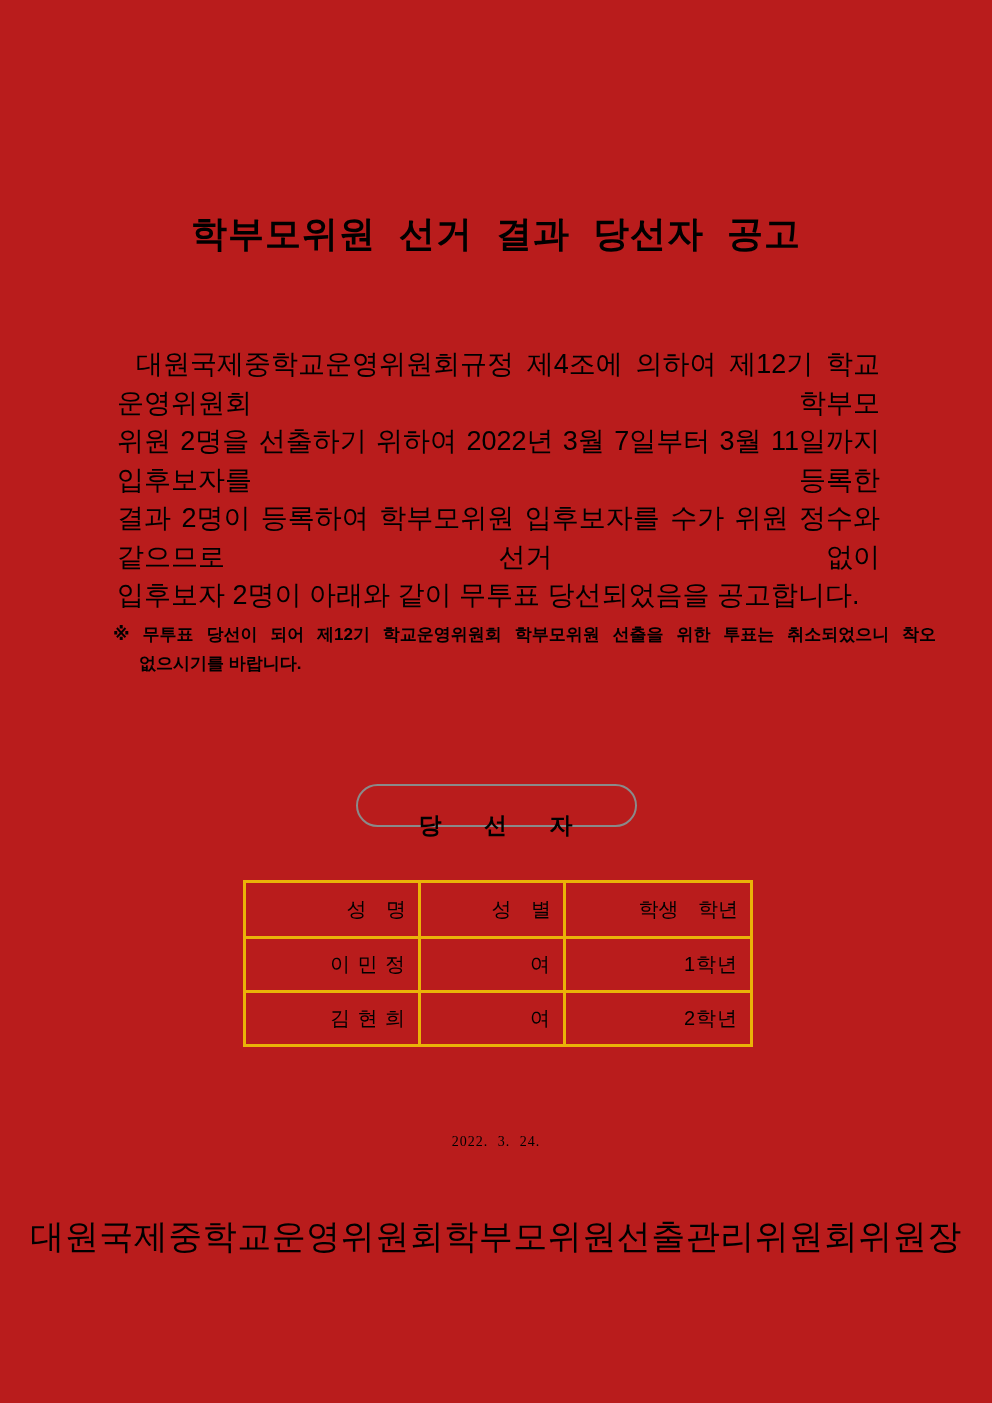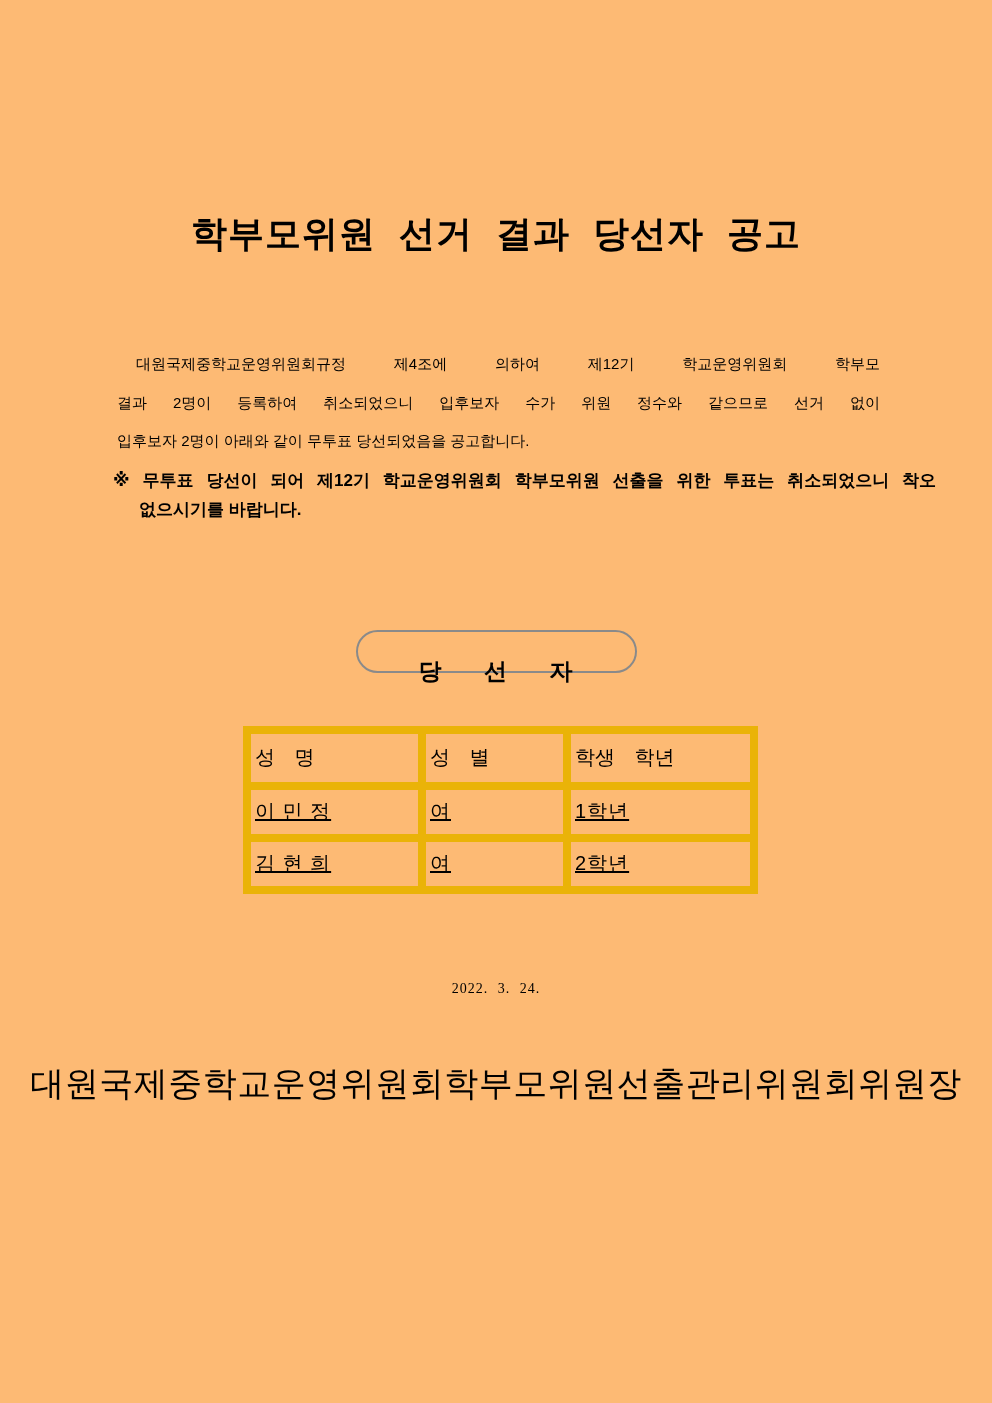--- a/index.html
+++ b/index.html
@@ -2,38 +2,38 @@
 <html><head>
 <meta charset="utf-8">
 <style>
   * { margin: 0; padding: 0; box-sizing: border-box; }
   html, body { background: #ffffff; }
   .page {
     position: relative;
     width: 992px;
     height: 1403px;
     margin: 0 auto;
-    background: #fdba74;
+    background: #b91c1c;
     color: #000000;
     font-family: "Liberation Sans", "DejaVu Sans", sans-serif;
     overflow: hidden;
   }
   .doc-title {
     margin-top: 211px;
     text-align: center;
     font-size: 36px;
     font-weight: 800;
     letter-spacing: 1px;
     word-spacing: 12px;
     line-height: 46px;
     color: #000000;
   }
   .body-paragraph {
     margin: 88px 112px 0 117px;
-    font-size: 15px;
+    font-size: 27px;
     line-height: 38.5px;
     color: #000000;
   }
   .body-line {
     text-align: justify;
     text-align-last: justify;
   }
   .body-line.first { text-indent: 19px; }
   .body-line.last {
     text-align: center;
@@ -73,28 +73,28 @@
   .winners-table {
     margin-top: 53px;
     margin-left: 243px;
     border-collapse: collapse;
     table-layout: fixed;
     width: 507px;
     font-size: 20px;
     color: #000000;
   }
   .winners-table th, .winners-table td {
-    border: 8px solid #eab308;
-    text-align: left;
+    border: 3px solid #eab308;
+    text-align: right;
     vertical-align: middle;
     font-weight: normal;
-    padding: 4px;
+    padding: 12px;
   }
   .winners-table th { height: 56px; word-spacing: 14px; }
-  .winners-table td { height: 52px; letter-spacing: 1px; text-decoration: underline; }
+  .winners-table td { height: 52px; letter-spacing: 1px; }
   .col-name   { width: 175px; }
   .col-gender { width: 145px; }
   .col-grade  { width: 187px; }
   .doc-date {
     margin-top: 80px;
     text-align: center;
     font-family: "Liberation Serif", "DejaVu Serif", serif;
     font-size: 14px;
     line-height: 30px;
     word-spacing: 5px;
@@ -113,21 +113,22 @@
 </style>
 </head>
 <body>
 
 <div class="page">
 
   <h1 class="doc-title">학부모위원 선거 결과 당선자 공고</h1>
 
   <div class="body-paragraph">
     <div class="body-line first">대원국제중학교운영위원회규정 제4조에 의하여 제12기 학교운영위원회 학부모</div>
-    <div class="body-line">결과 2명이 등록하여 취소되었으니 입후보자 수가 위원 정수와 같으므로 선거 없이</div>
+    <div class="body-line">위원 2명을 선출하기 위하여 2022년 3월 7일부터 3월 11일까지 입후보자를 등록한</div>
+    <div class="body-line">결과 2명이 등록하여 학부모위원 입후보자를 수가 위원 정수와 같으므로 선거 없이</div>
     <div class="body-line last">입후보자 2명이 아래와 같이 무투표 당선되었음을 공고합니다.</div>
   </div>
 
   <div class="note">
     <div class="note-line1">
       <span class="note-marker">※</span><span>무투표 당선이 되어 제12기 학교운영위원회 학부모위원 선출을 위한 투표는 취소되었으니 착오</span>
     </div>
     <div class="note-line2">없으시기를 바랍니다.</div>
   </div>
 

